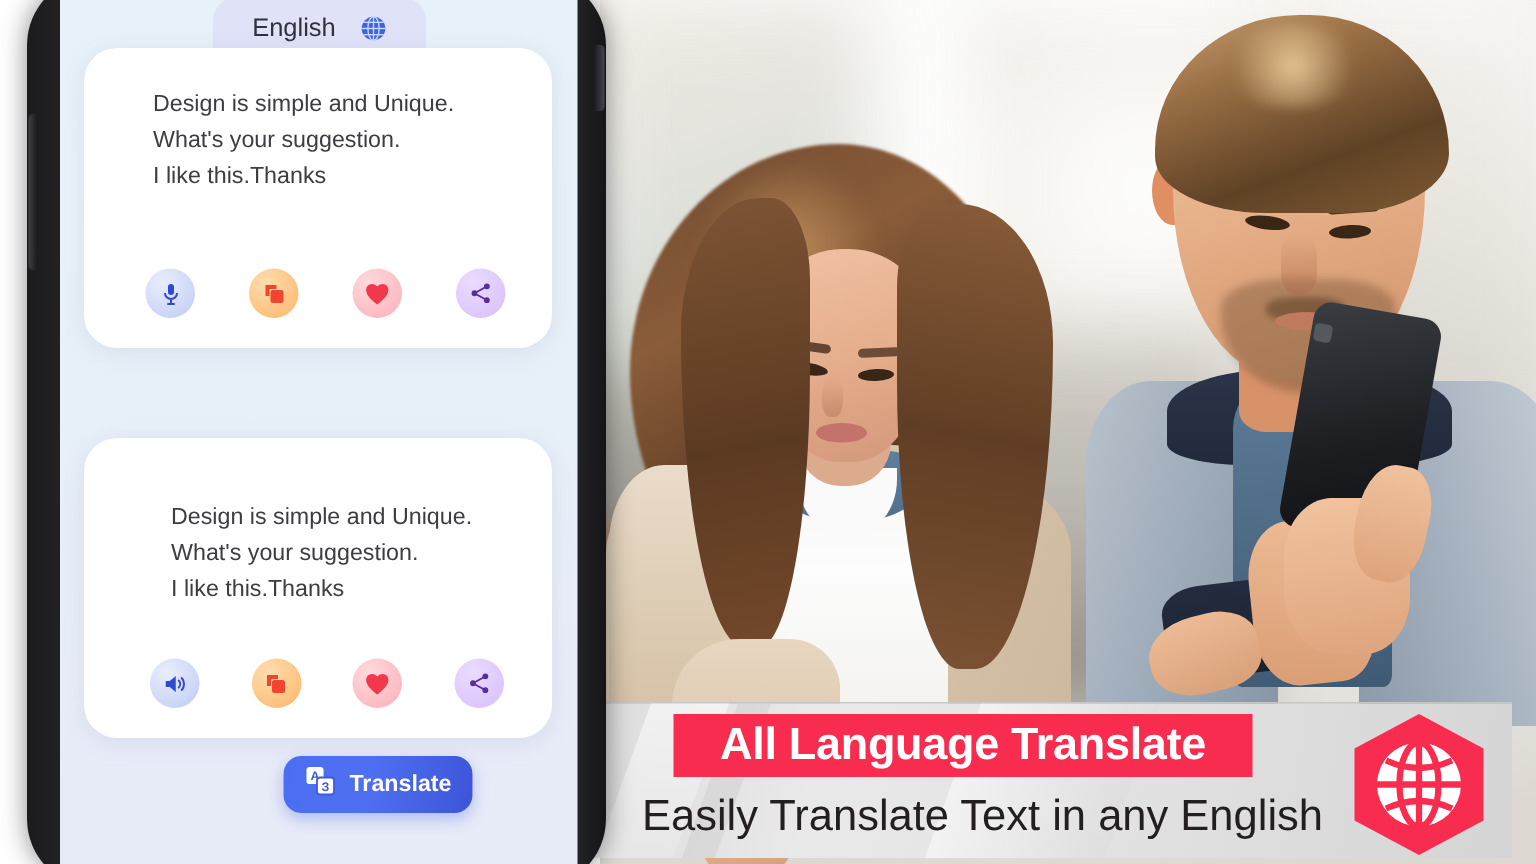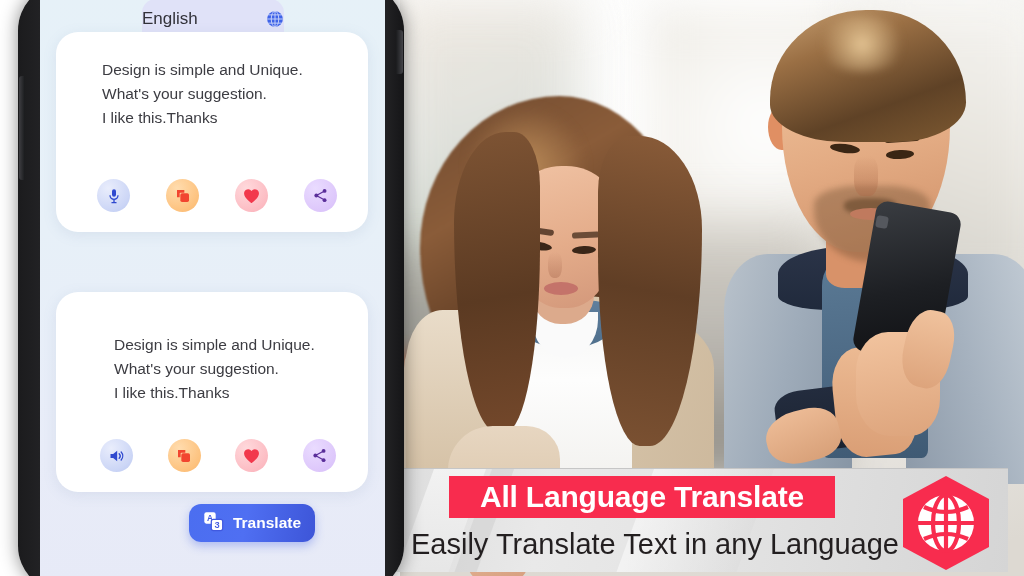--- a/index.html
+++ b/index.html
@@ -193,21 +193,21 @@
             background:linear-gradient(180deg,#e6f1f8 0%,#e7f0f8 40%,#e8ecf8 78%,#e7eaf7 100%);
             overflow:hidden; }
   .btn-left { position:absolute; left:19px; top:76px; width:6px; height:104px;
             background:linear-gradient(90deg,#3f3f43,#191a1c); border-radius:3px 0 0 3px; }
   .btn-right{ position:absolute; left:396px; top:30px; width:7px; height:44px;
             background:linear-gradient(90deg,#1a1b1d,#45454a); border-radius:0 3px 3px 0; }
 
   
   .lang-chip { position:absolute; width:142px; height:40px; background:#e0e2f8;
             border-radius:14px 14px 0 0; display:flex; align-items:center;
-            justify-content:space-between; gap:16px; }
+            justify-content:center; gap:16px; }
   .lang-chip .lbl { font-size:17px; color:#32323a; }
   .globe-sm { width:18px; height:18px; display:block; }
   .card { position:absolute; background:#ffffff; border-radius:22px;
             box-shadow:0 3px 14px rgba(110,130,170,.13); }
   .card-text { position:absolute; font-size:15.5px; color:#3c3c42; line-height:24px;
             white-space:nowrap; }
   .icon-row { position:absolute; display:flex; align-items:center; }
   .ibtn { width:33px; height:33px; border-radius:50%; display:flex;
             align-items:center; justify-content:center; }
   .ibtn svg { display:block; }
@@ -292,21 +292,21 @@
     </div>
   </div>
 
   <div class="banner">
     <div class="banner-diag1"></div>
     <div class="banner-diag2"></div>
     <div class="banner-diag3"></div>
 
     <div class="title-bar"></div>
     <div class="title-text">All Language Translate</div>
-    <div class="subtitle">Easily Translate Text in any  Language</div>
+    <div class="subtitle">Easily Translate Text in any  English</div>
 
     <div class="logo">
       <svg viewBox="0 0 108 104">
         <polygon points="54,5 97,28 97,76 54,99 11,76 11,28" fill="#f82c4e"></polygon>
         <g fill="none" stroke="#ffffff" stroke-width="5">
           <circle cx="54" cy="52" r="28" fill="#ffffff" stroke="none"></circle>
         </g>
         <g stroke="#f82c4e" stroke-width="4.2" fill="none">
           <line x1="26" y1="52" x2="82" y2="52"></line>
           <line x1="54" y1="24" x2="54" y2="80"></line>

